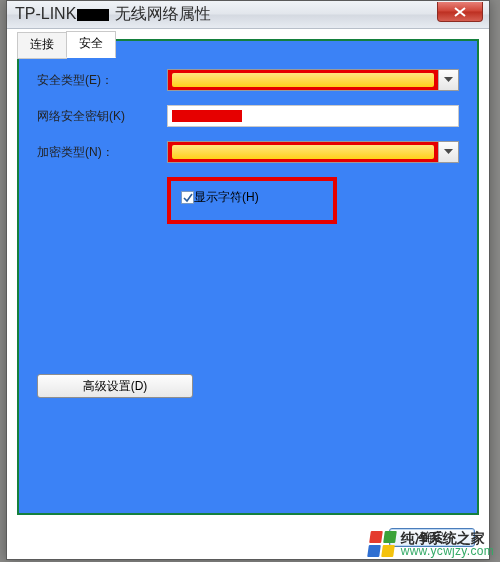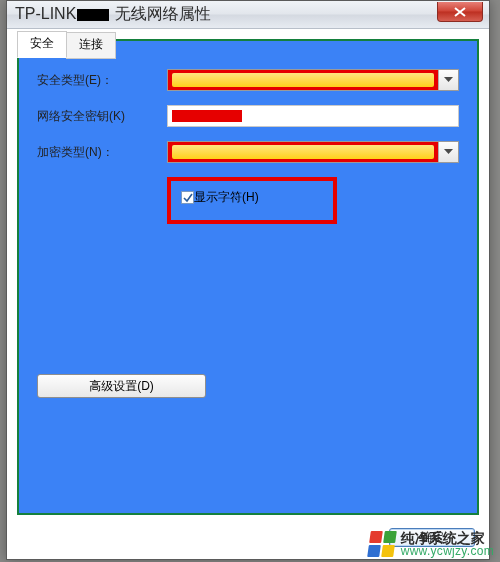--- a/index.html
+++ b/index.html
@@ -165,21 +165,21 @@
   }
   .cb {
     width: 13px; height: 13px;
     border: 1px solid #7b9ac0;
     background: #fff;
     display: flex; align-items: center; justify-content: center;
     font-size: 10px; color: #2a5b9a;
   }
   .adv-btn {
     margin-top: 150px;
-    width: 169px;
+    width: 156px;
     height: 24px;
     border: 1px solid #8e8e8e;
     border-radius: 3px;
     background: linear-gradient(#fdfdfd, #e8e8e8);
     display: flex;
     align-items: center;
     justify-content: center;
     font-size: 12px;
     cursor: default;
   }
@@ -240,22 +240,22 @@
       <span>无线网络属性</span>
     </span>
     <div class="close-btn">
       <svg width="12" height="10" viewBox="0 0 12 10">
         <path d="M1 1 L11 9 M11 1 L1 9" stroke="#fff" stroke-width="2" fill="none"></path>
       </svg>
     </div>
   </div>
 
   <div class="tabstrip">
+    <div class="tab">连接</div>
     <div class="tab active">安全</div>
-    <div class="tab">连接</div>
   </div>
 
   <div class="client">
     <div class="client-inner">
 
       <div class="form-row">
         <div class="form-label">安全类型(E)：</div>
         <div class="combo">
           <div class="redbar"></div>
           <div class="arrow">

